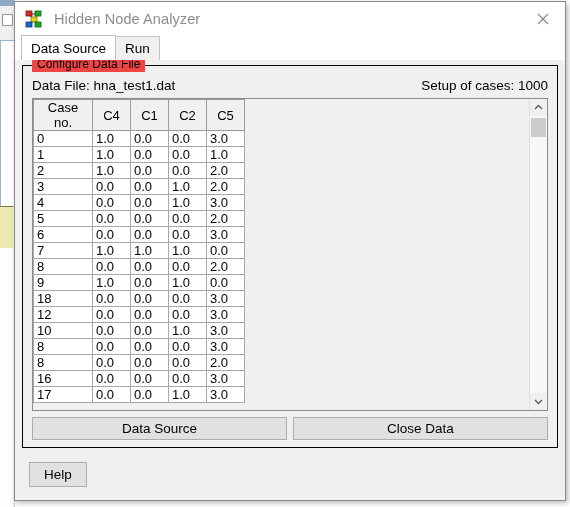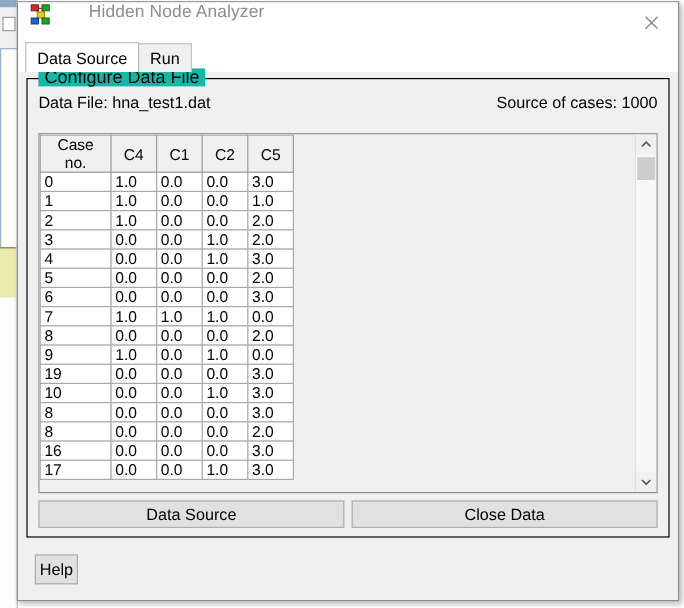--- a/index.html
+++ b/index.html
@@ -79,23 +79,23 @@
     box-sizing: border-box;
     display: flex;
     flex-direction: column;
   }
 
   
   .titlebar {
     height: 33px;
     background: #ffffff;
     display: flex;
+    align-items: center;
     flex: 0 0 auto;
     position: relative;
-    gap: 20px;
   }
   .title-icon {
     margin-left: 9px;
     width: 20px; height: 20px;
     flex: 0 0 auto;
     position: relative;
   }
   .title-text {
     margin-left: 10px;
     font-size: 14.5px;
@@ -172,43 +172,43 @@
     padding: 0;
     box-sizing: border-box;
     display: flex;
     flex-direction: column;
     min-height: 0;
   }
   .groupbox-legend {
     position: absolute;
     top: -9px;
     left: 9px;
-    background: #14b8a6;
+    background: #ef4444;
     padding: 0 5px;
-    font-size: 15px;
+    font-size: 12px;
     color: #000;
     line-height: 15px;
   }
 
   .gb-inner {
     padding: 12px 9px 7px 9px;
     display: flex;
     flex-direction: column;
     flex: 1 1 auto;
     min-height: 0;
     box-sizing: border-box;
   }
 
   .file-row {
     display: flex;
     justify-content: space-between;
     align-items: baseline;
     font-size: 13.5px;
     color: #000;
-    margin-bottom: 18px;
+    margin-bottom: 5px;
     flex: 0 0 auto;
   }
 
   
   .table-area {
     flex: 1 1 auto;
     display: flex;
     border: 1px solid #8c8c8c;
     background: #f0f0f0;
     min-height: 0;
@@ -312,21 +312,21 @@
     flex: 0 0 auto;
     height: 52px;
     background: #f0f0f0;
     display: flex;
     align-items: center;
     justify-content: space-between;
     padding: 0 14px;
     box-sizing: border-box;
   }
   .footer .wbtn {
-    width: 36px;
+    width: 58px;
     height: 25px;
     line-height: 23px;
   }
 </style>
 </head>
 <body>
 
 <div id="desktop">
 
   <div class="bg-strip">
@@ -370,21 +370,21 @@
 
     <div class="dialog-body">
 
       <div class="groupbox">
         <div class="groupbox-legend">Configure Data File</div>
 
         <div class="gb-inner">
 
           <div class="file-row">
             <span>Data File: hna_test1.dat</span>
-            <span>Source of cases: 1000</span>
+            <span>Setup of cases: 1000</span>
           </div>
 
           <div class="table-area">
             <div class="table-viewport">
               <table class="datagrid">
                 <thead>
                   <tr>
                     <th class="col-case">Case no.</th>
                     <th class="col-data">C4</th>
                     <th class="col-data">C1</th>
@@ -457,21 +457,28 @@
                       <td class="col-data">2.0</td>
                     </tr>
                     <tr>
                       <td class="col-case">9</td>
                       <td class="col-data">1.0</td>
                       <td class="col-data">0.0</td>
                       <td class="col-data">1.0</td>
                       <td class="col-data">0.0</td>
                     </tr>
                     <tr>
-                      <td class="col-case">19</td>
+                      <td class="col-case">18</td>
+                      <td class="col-data">0.0</td>
+                      <td class="col-data">0.0</td>
+                      <td class="col-data">0.0</td>
+                      <td class="col-data">3.0</td>
+                    </tr>
+                    <tr>
+                      <td class="col-case">12</td>
                       <td class="col-data">0.0</td>
                       <td class="col-data">0.0</td>
                       <td class="col-data">0.0</td>
                       <td class="col-data">3.0</td>
                     </tr>
                     <tr>
                       <td class="col-case">10</td>
                       <td class="col-data">0.0</td>
                       <td class="col-data">0.0</td>
                       <td class="col-data">1.0</td>

